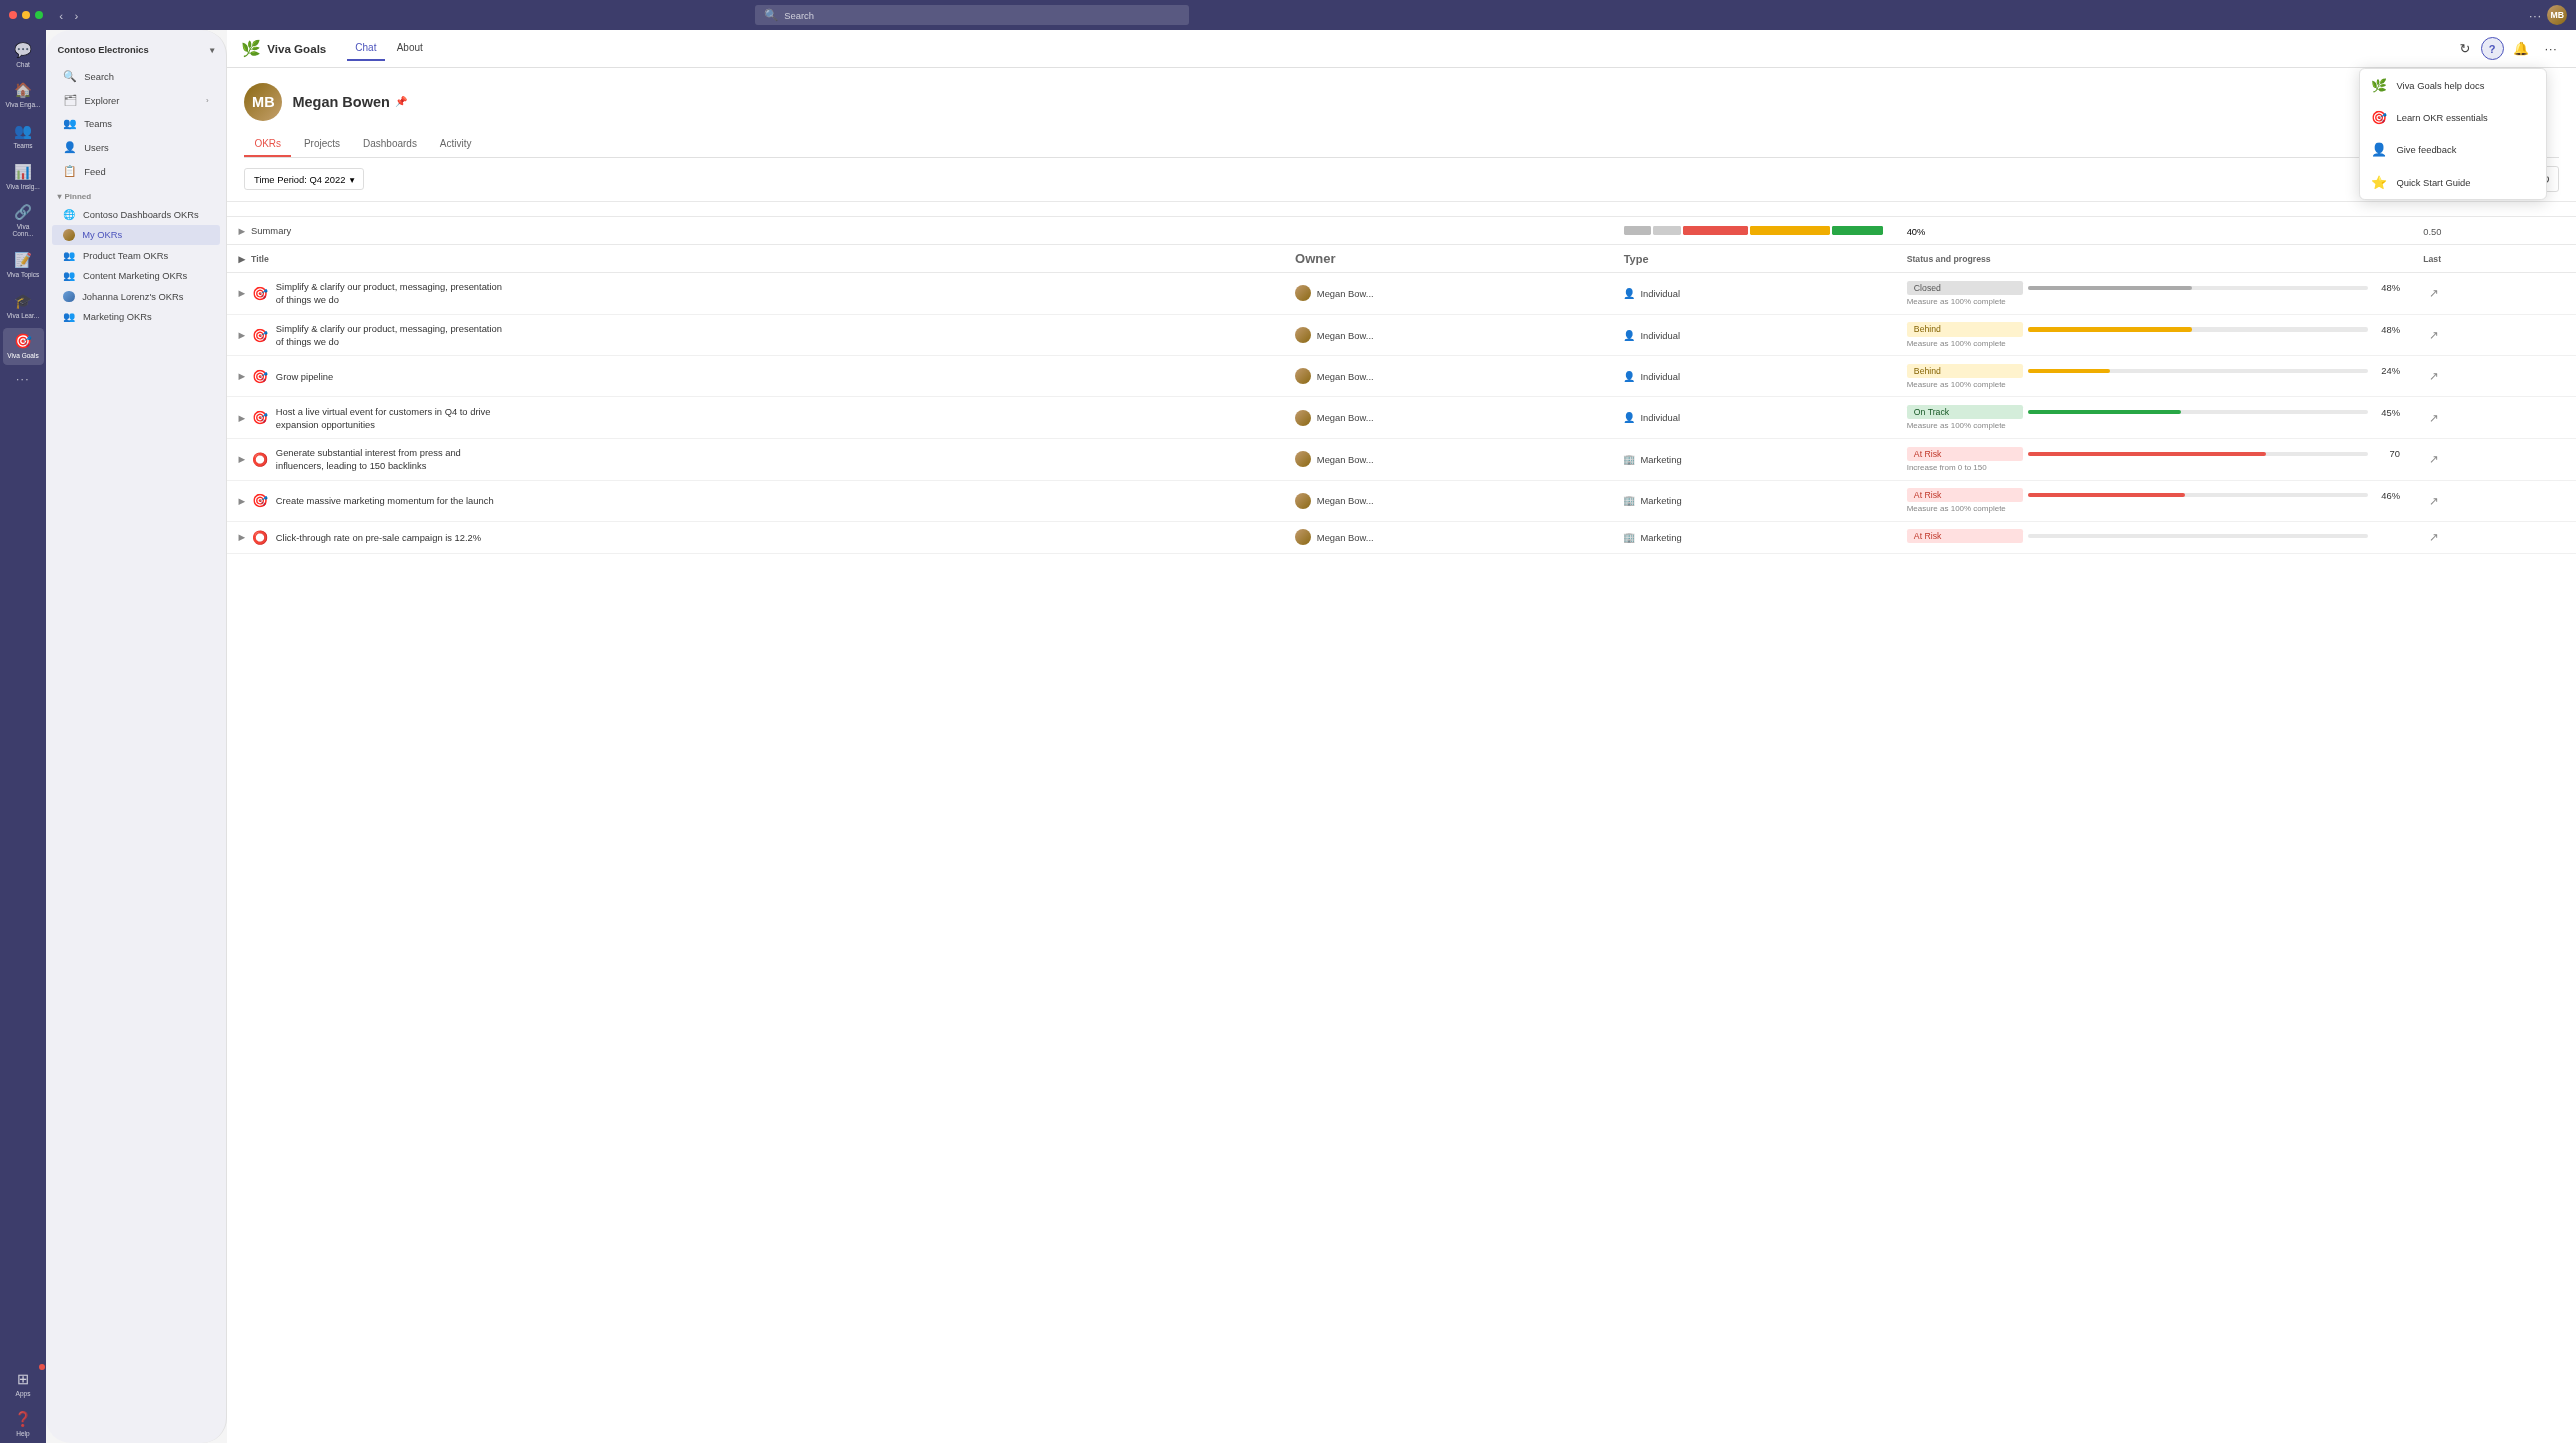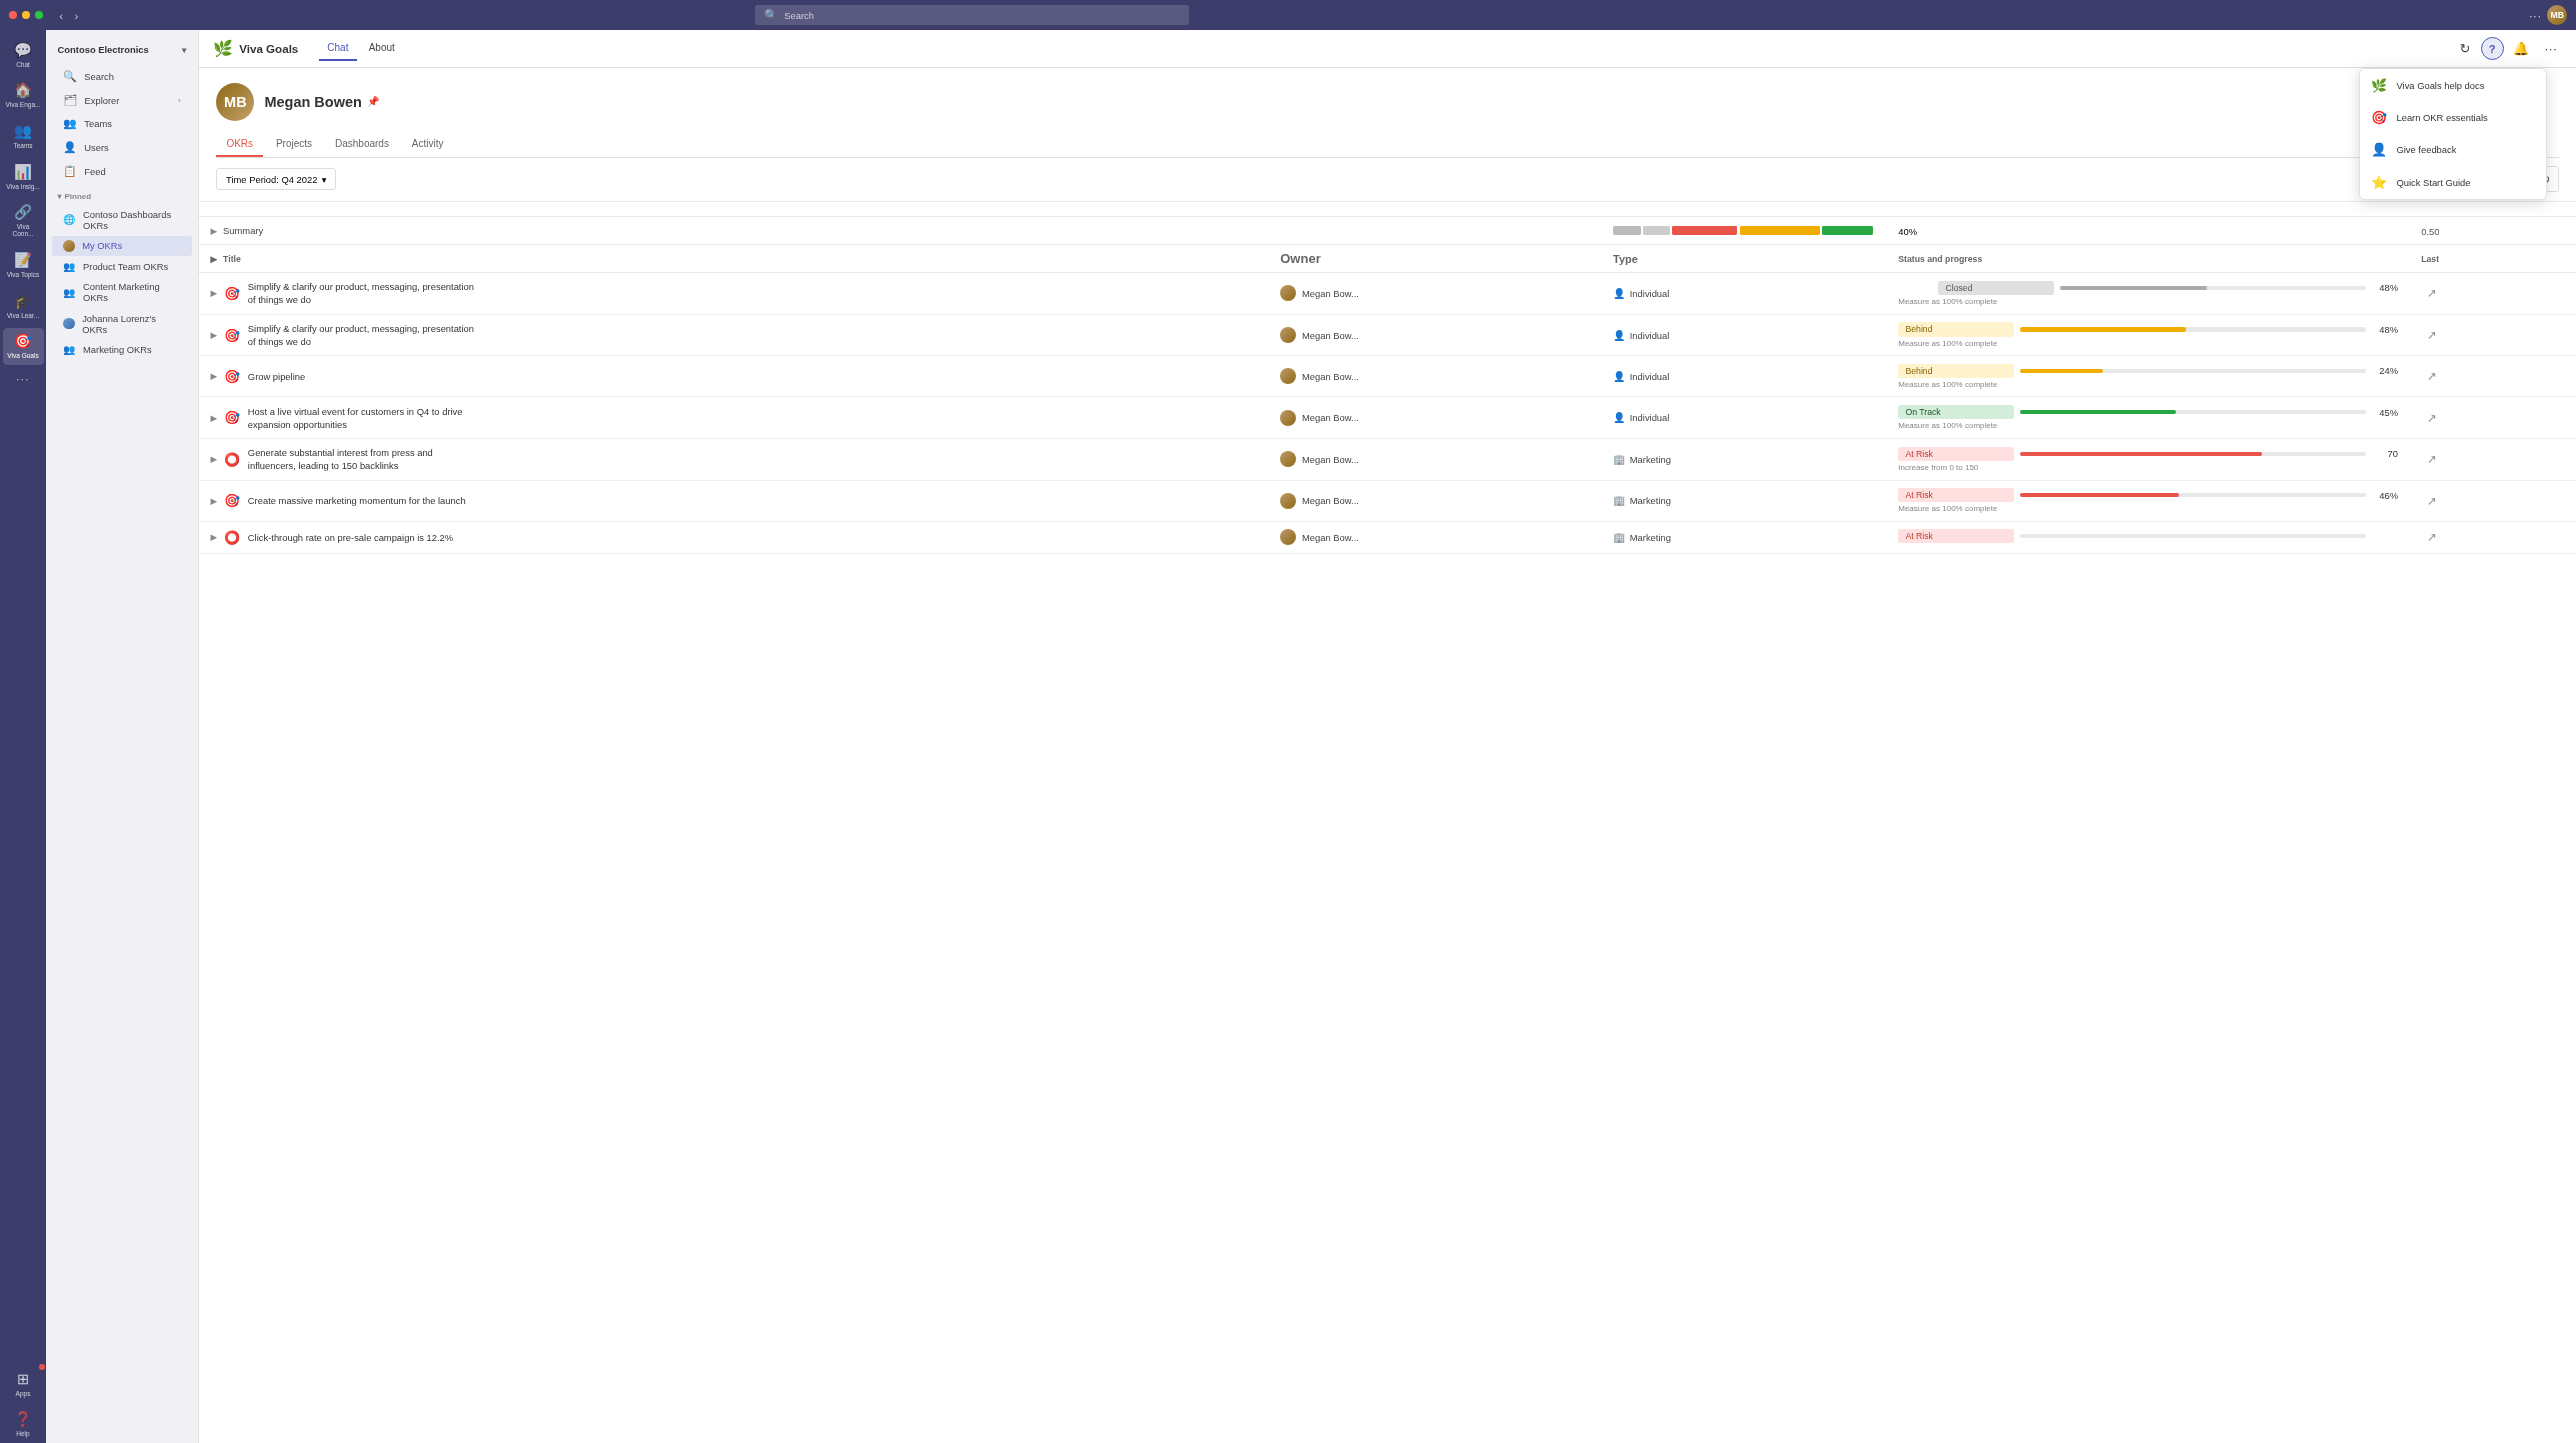--- a/index.html
+++ b/index.html
@@ -65,26 +65,27 @@
     .rail-icon { font-size: 14.5px; color: rgba(255,255,255,0.75); }
     .rail-label { font-size: 6.5px; color: rgba(255,255,255,0.75); text-align: center; }
     .rail-item.active .rail-label { color: white; }
     .rail-item.active .rail-icon { color: white; }
     .rail-spacer { flex: 1; }
     .rail-badge { position: relative; }
     .badge-dot { position: absolute; top: -1.4px; right: -1.4px; width: 5.8px; height: 5.8px; background: #e8534a; border-radius: 50%; }
 
     
     .sidebar {
-      width: 153px;
+      width: 181px;
       background: #f0f0f5;
       border-right: 0.7px solid #e0e0e0;
       overflow-y: auto;
       flex-shrink: 0;
       padding: 8.7px 0;
+      border-radius: 25px;
     }
     .sidebar-org {
       display: flex; align-items: center; justify-content: space-between;
       padding: 5.8px 11.6px; font-size: 9.4px; font-weight: 600; color: #333;
       cursor: pointer;
     }
     .sidebar-org .chevron { color: #666; font-size: 8.7px; }
     .sidebar-nav { padding: 2.9px 0; }
     .sidebar-nav-item {
       display: flex; align-items: center; gap: 7.2px;
@@ -206,21 +207,21 @@
     .owner-avatar { width: 16px; height: 16px; border-radius: 50%; background: #c19a6b; flex-shrink: 0; }
     .type-cell { display: flex; align-items: center; gap: 4.3px; font-size: 9.4px; color: #444; }
     .type-icon { font-size: 10px; color: #888; }
 
     .status-cell { display: flex; flex-direction: column; gap: 2.2px; }
     .status-badge {
       display: inline-flex; align-items: center;
       padding: 2.2px 7.2px; border-radius: 2.2px;
       font-size: 8.7px; font-weight: 500; width: 116px;
     }
-    .status-closed { background: #e0e0e0; color: #555; margin-left: 40px; }
+    .status-closed { background: #e0e0e0; color: #555; }
     .status-behind { background: #fff3cd; color: #856404; }
     .status-on-track { background: #d4edda; color: #155724; }
     .status-at-risk { background: #ffe0e0; color: #c0392b; }
     .status-measure { font-size: 8px; color: #888; }
     .progress-pct { font-size: 9.4px; color: #333; font-weight: 500; min-width: 26px; text-align: right; }
     .progress-bar-row { display: flex; align-items: center; gap: 5.8px; }
     .progress-bar-bg { flex: 1; height: 4.3px; background: #e8e8e8; border-radius: 2.2px; min-width: 58px; }
     .progress-bar-fill { height: 100%; border-radius: 2.2px; }
     .share-icon { color: #888; font-size: 11.6px; cursor: pointer; margin-left: 5.8px; }
 

